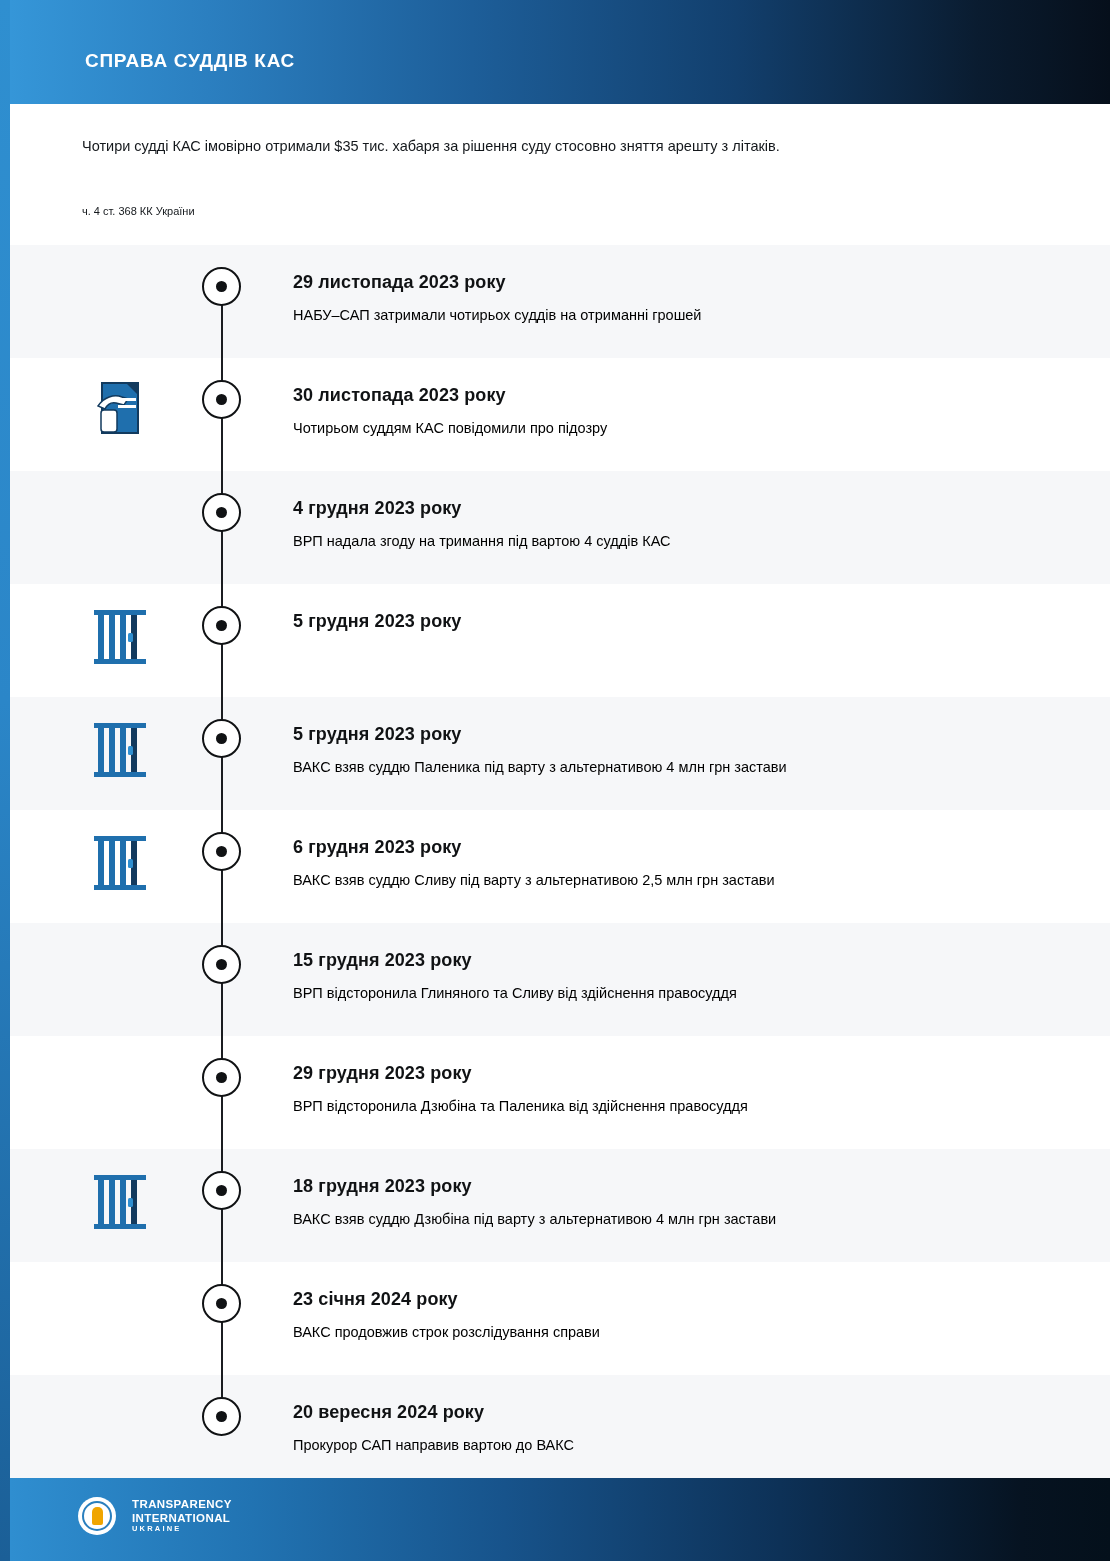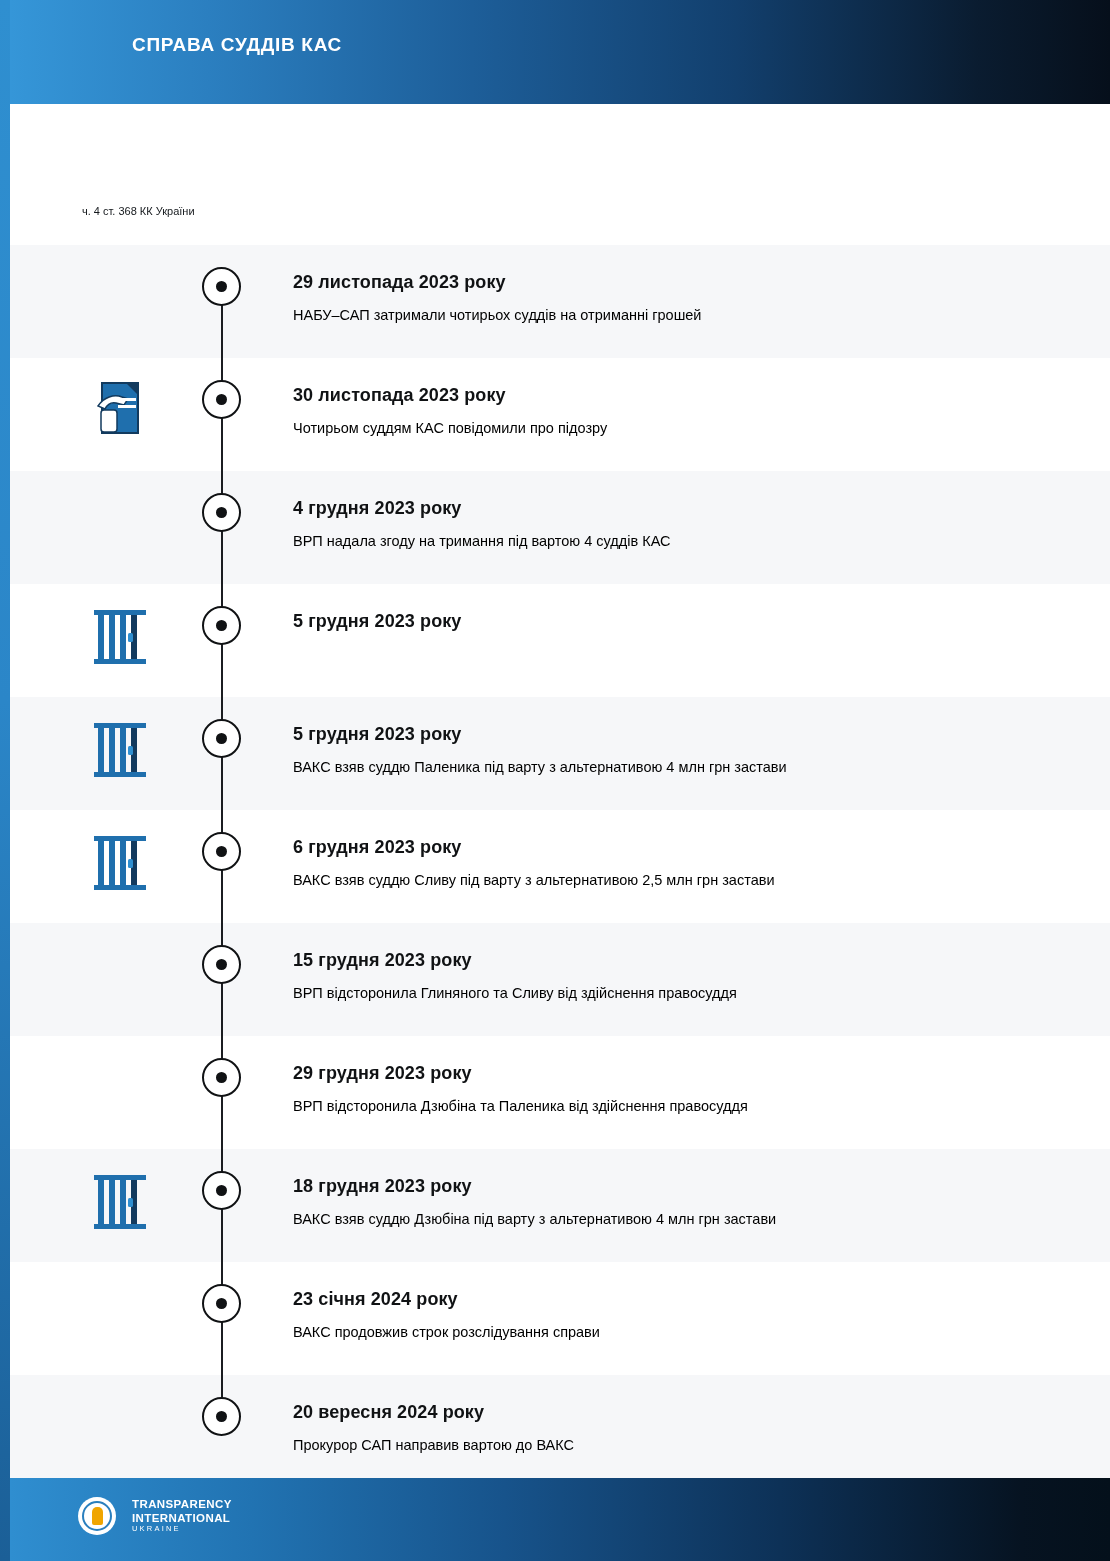--- a/index.html
+++ b/index.html
@@ -30,27 +30,26 @@
     position: absolute;
     left: 10px;
     top: 0;
     width: 1100px;
     height: 104px;
     background: linear-gradient(90deg, #3596d8 0%, #2b7fc0 18%, #1d5e99 42%, #123f6d 66%, #0a1c30 88%, #060f1b 100%);
   }
   .header-title {
     position: absolute;
     left: 75px;
-    top: 34px;
+    top: 50px;
     color: #ffffff;
     font-size: 19px;
     font-weight: bold;
     letter-spacing: 0.7px;
     text-transform: uppercase;
-    margin-left: 47px;
   }
   
   .intro {
     position: absolute;
     left: 82px;
     top: 136px;
     width: 960px;
     font-size: 14.5px;
     color: #14181c;
     line-height: 1.5;
@@ -177,36 +176,37 @@
   }
   .logo-text {
     color: #ffffff;
     font-size: 11.5px;
     font-weight: bold;
     line-height: 1.18;
     letter-spacing: 0.4px;
   }
   .logo-text .sub {
     font-size: 7.5px;
-    font-weight: normal;
+    font-weight: bold;
     letter-spacing: 2.2px;
     display: block;
   }
 </style>
 </head>
 <body>
 
 <div id="page">
 
   <div class="left-bar"></div>
 
   <div class="header">
     <div class="header-title">СПРАВА СУДДІВ КАС</div>
   </div>
 
+  <div class="intro">Чотири судді КАС імовірно отримали $35 тис. хабаря за рішення суду стосовно зняття арешту з літаків.</div>
   <div class="article">ч. 4 ст. 368 КК України</div>
 
   <div class="timeline" id="timeline">
       <div class="row alt first">
         <div class="line"></div>
         <div class="dot">
           <div class="inner"></div>
         </div>
         <div class="row-date">29 листопада 2023 року</div>
         <div class="row-text">НАБУ–САП затримали чотирьох суддів на отриманні грошей</div>

